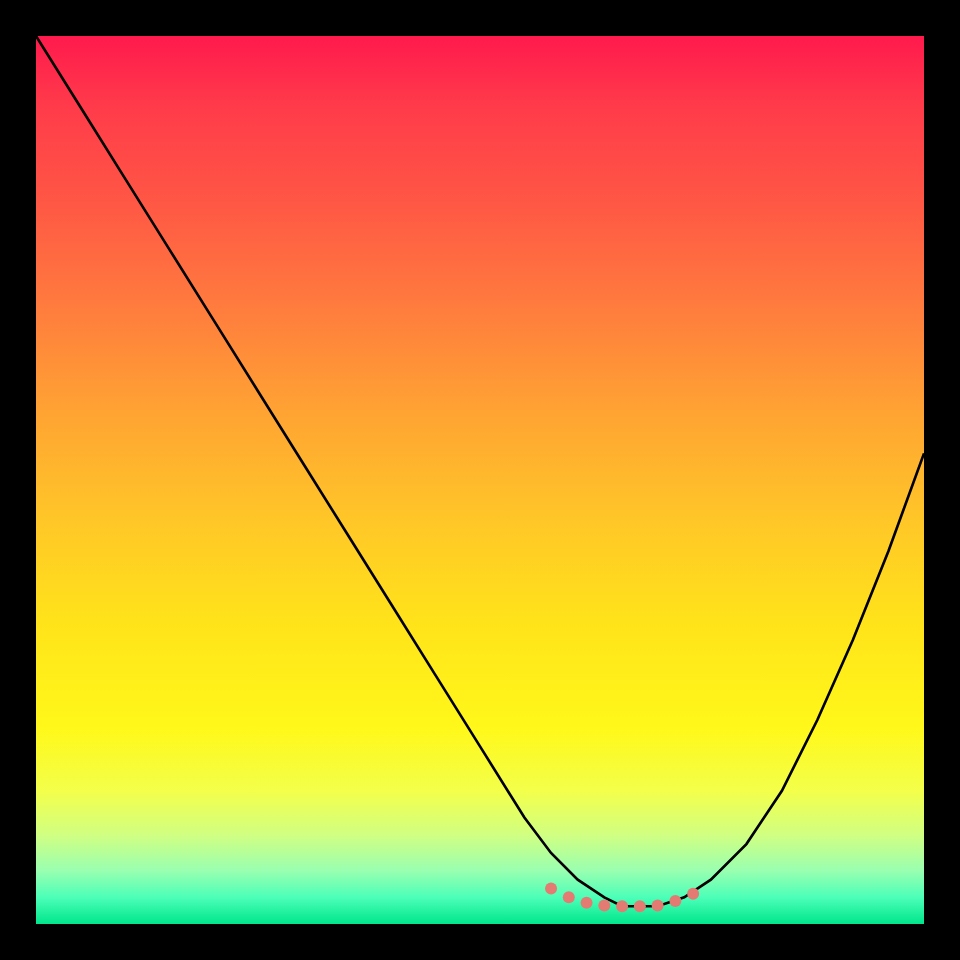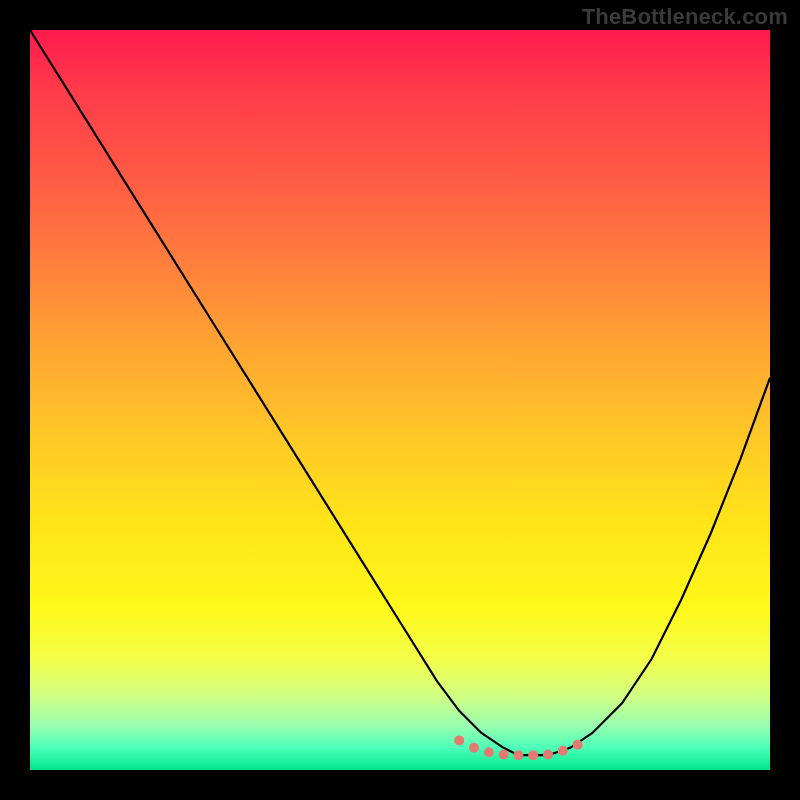--- a/index.html
+++ b/index.html
@@ -61,21 +61,20 @@
     position: absolute;
     left: 0;
     top: 0;
     width: 100%;
     height: 100%;
   }
 </style>
 </head>
 <body>
 <div class="container">
-  <div class="watermark">TheBottleneck.com</div>
 
   <div class="plot-area">
     <div class="gradient"></div>
 
     <svg class="overlay" viewBox="0 0 740 740" preserveAspectRatio="none">
       <path id="curve-path" fill="none" stroke="#000000" stroke-width="2.2" d="M0.0 0.0 L37.0 59.2 L74.0 118.4 L111.0 177.6 L148.0 236.8 L185.0 296.0 L222.0 355.2 L259.0 414.4 L296.0 473.6 L333.0 532.8 L370.0 592.0 L407.0 651.2 L429.2 680.8 L451.4 703.0 L473.6 717.8 L488.4 725.2 L503.2 725.2 L518.0 725.2 L540.2 717.8 L562.4 703.0 L592.0 673.4 L621.6 629.0 L651.2 569.8 L680.8 503.2 L710.4 429.2 L740.0 347.8"></path>
       <g id="markers">
           <circle cx="429.2" cy="710.4" r="5" fill="#e47b73"></circle>
           <circle cx="444.0" cy="717.8" r="5" fill="#e47b73"></circle>
           <circle cx="458.8" cy="722.2" r="5" fill="#e47b73"></circle>

